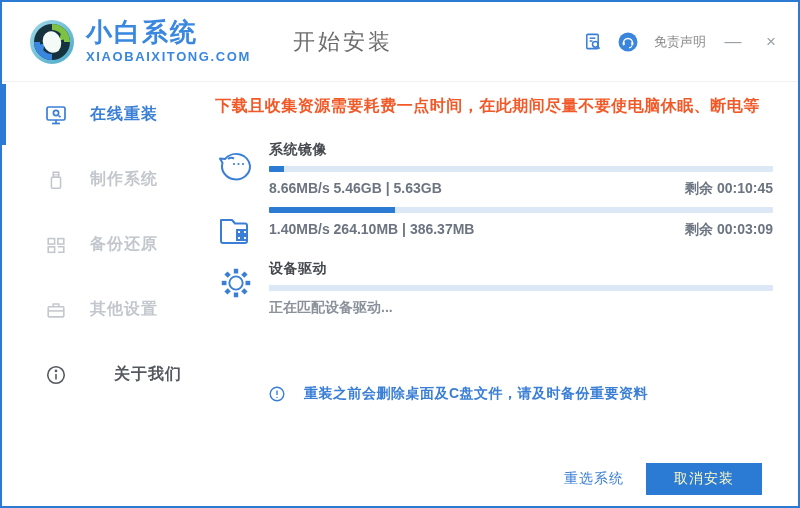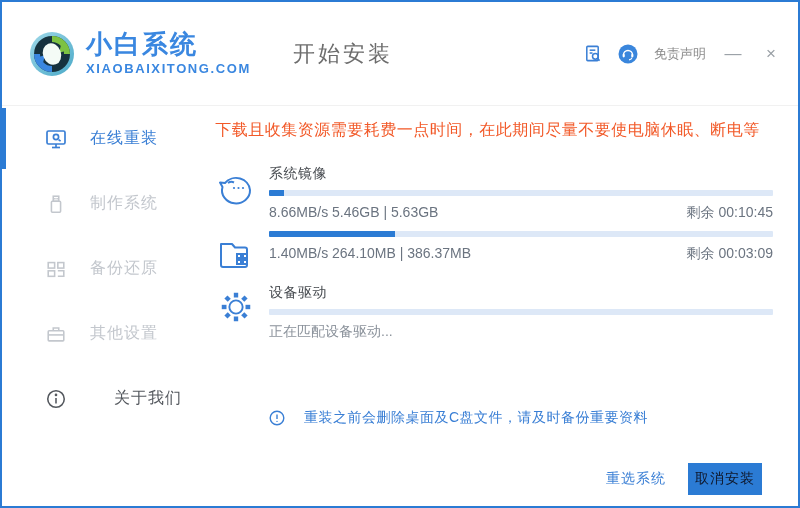--- a/index.html
+++ b/index.html
@@ -4,35 +4,35 @@
 <style>
   * { margin:0; padding:0; box-sizing:border-box; }
   html,body { width:800px; height:508px; background:#fff; }
   body { font-family:"Liberation Sans","DejaVu Sans",sans-serif; }
   .window {
     position:relative; width:800px; height:508px; background:#fff;
     border:2px solid #2b7bd4; overflow:hidden;
   }
   
   .header {
-    height:104px; display:flex; align-items:center;
+    height:80px; display:flex; align-items:center;
     border-bottom:1px solid #f1f1f1; padding:0 16px 0 26px;
   }
   .logo { display:flex; align-items:center; }
   .logo-badge { width:48px; height:48px; flex:0 0 auto; }
   .logo-text { margin-left:10px; }
   .logo-title { color:#3a87e0; font-size:26px; font-weight:bold; letter-spacing:2px; line-height:26px; }
   .logo-sub { color:#3a87e0; font-size:13px; letter-spacing:1.6px; font-weight:bold; margin-top:4px; }
   .page-title { margin-left:42px; font-size:22px; color:#6d6d6d; letter-spacing:3px; }
   .header-right { margin-left:auto; display:flex; align-items:center; gap:16px; }
   .hicon { width:20px; height:20px; color:#3a7fd5; cursor:pointer; display:flex; align-items:center; justify-content:center; }
   .disclaimer { font-size:13px; color:#8a8a8a; cursor:pointer; }
   .win-btn { color:#9aa0a6; font-size:17px; width:22px; text-align:center; cursor:pointer; line-height:20px; }
   
-  .main { display:flex; height:409px; }
+  .main { display:flex; height:409px;font-weight:bold; }
   .sidebar { width:200px; flex:0 0 auto; padding-top:0; }
   .side-item {
     position:relative; height:65px; display:flex; align-items:center;
     padding-left:42px; cursor:pointer; color:#c3c7cd; font-size:16px; letter-spacing:1px;
   }
   .side-item .s-icon { width:24px; height:24px; margin-right:22px; display:flex; align-items:center; justify-content:center; }
   .side-item.active { color:#3a7fd5; }
   .side-item.active::before {
     content:""; position:absolute; left:0; top:2px; bottom:2px; width:4px; background:#2b7bd4;
   }
@@ -53,22 +53,22 @@
   .task-stats .status-only { color:#8b929b; }
   .note-row {
     display:flex; align-items:center; gap:19px; margin:68px 0 0 67px;
     color:#3a7fd5; font-size:14px; letter-spacing:0.5px;
   }
   .note-row .n-icon { width:16px; height:16px; flex:0 0 auto; color:#3a7fd5; }
   
   .footer { position:absolute; right:36px; bottom:11px; display:flex; align-items:center; gap:22px; }
   .btn-text { color:#3a7fd5; font-size:14px; cursor:pointer; letter-spacing:1px; }
   .btn-primary {
-    background:#2b7bd4; color:#0f172a; font-size:14px; letter-spacing:1px;
-    width:74px; height:32px; border:none; cursor:pointer; display:flex; align-items:center; justify-content:center;font-family:Liberation Serif, serif;
+    background:#2b7bd4; color:#fef9c3; font-size:14px; letter-spacing:1px;
+    width:116px; height:32px; border:none; cursor:pointer; display:flex; align-items:center; justify-content:center;font-family:Liberation Serif, serif;
   }
   svg { display:block; }
 </style>
 </head>
 <body>
 
 <div class="window">
 
   <div class="header">
     <div class="logo">

